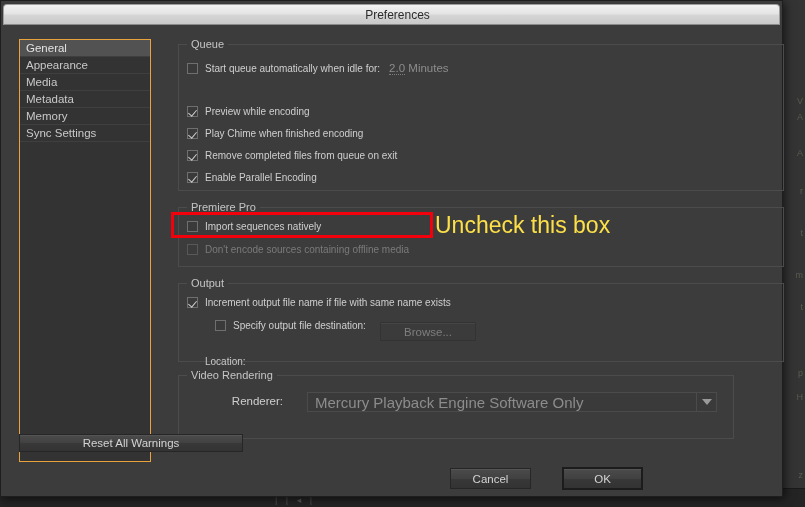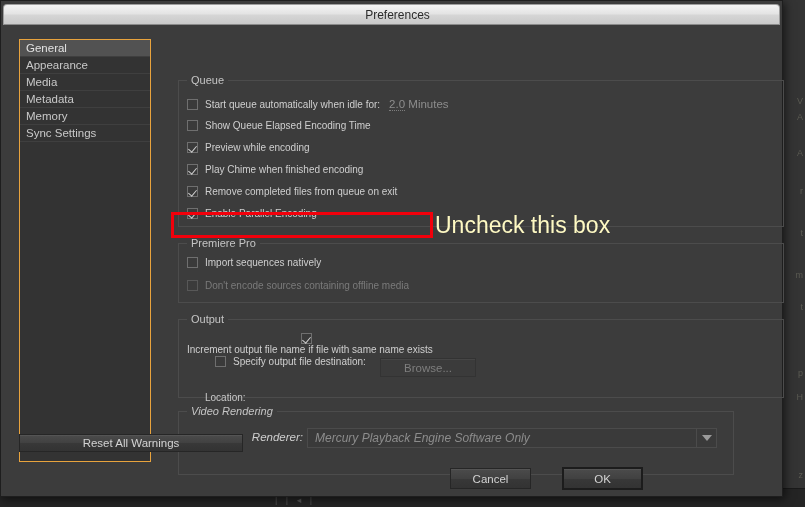--- a/index.html
+++ b/index.html
@@ -84,21 +84,20 @@
   }
   .nav-item.selected{
     background:#525252;color:#e2e2e2;
   }
 
   
   .group{
     position:absolute;
     border:1px solid #4c4c4c;
     box-sizing:border-box;
-    margin-top:36px;
   }
   .group > .legend{
     position:absolute;left:8px;top:-7px;
     background:#3c3c3c;
     padding:0 4px;
     font-size:11px;color:#c5c5c5;
     white-space:nowrap;
   }
 
   
@@ -154,21 +153,21 @@
   #btn-ok{position:absolute;left:561px;top:440px;width:81px;height:23px;}
 
   
   .sel{
     position:absolute;
     background:#3a3a3a;
     border:1px solid #4b4b4b;
     box-sizing:border-box;
     display:flex;align-items:center;
     padding-left:7px;
-    font-size:12px;color:#8c8c8c;
+    font-size:15px;color:#8c8c8c;
   }
   .sel .arrowbox{
     position:absolute;right:0;top:0;bottom:0;width:19px;
     border-left:1px solid #4b4b4b;
     display:flex;align-items:center;justify-content:center;
   }
   .sel .arrow{
     width:0;height:0;border-left:5px solid transparent;
     border-right:5px solid transparent;border-top:6px solid #9a9a9a;
   }
@@ -178,21 +177,21 @@
 
   
   #annot-box{
     position:absolute;left:171px;top:212px;width:262px;height:26px;
     border:3px solid #f2000b;
     box-sizing:border-box;
     pointer-events:none;
   }
   #annot-text{
     position:absolute;left:435px;top:213px;
-    font-size:23px;color:#fef9c3;
+    font-size:23px;color:#fde047;
     font-family:"Liberation Sans", sans-serif;
     white-space:nowrap;
     line-height:24px;
   }
 </style>
 </head>
 <body>
 
 <div id="desktop">
   <div class="bg-topbar"></div>
@@ -233,24 +232,20 @@
 
     <div class="group" style="left:177px;top:17px;width:606px;height:147px;">
       <span class="legend">Queue</span>
 
       <div class="row" style="top:17px;">
         <span class="cb"></span>
         <span class="lbl">Start queue automatically when idle for:</span>
         <span class="scrub"><span class="num">2.0</span>&nbsp;<span>Minutes</span></span>
       </div>
 
-      <div class="row" style="top:39px;">
-        <span class="cb"></span>
-        <span class="lbl">Show Queue Elapsed Encoding Time</span>
-      </div>
 
       <div class="row" style="top:61px;">
         <span class="cb checked"></span>
         <span class="lbl">Preview while encoding</span>
       </div>
 
       <div class="row" style="top:105px;">
         <span class="cb checked"></span>
         <span class="lbl">Remove completed files from queue on exit</span>
       </div>
@@ -276,41 +271,41 @@
 
       <div class="row" style="top:36px;">
         <span class="cb disabled"></span>
         <span class="lbl disabled">Don't encode sources containing offline media</span>
       </div>
     </div>
 
     <div class="group" style="left:177px;top:256px;width:606px;height:79px;">
       <span class="legend">Output</span>
 
-      <div class="row" style="top:13px;flex-direction:column;">
+      <div class="row" style="top:13px;">
         <span class="cb checked"></span>
         <span class="lbl">Increment output file name if file with same name exists</span>
       </div>
 
       <div class="row" style="top:36px;padding-left:28px;">
         <span class="cb"></span>
         <span class="lbl">Specify output file destination:</span>
         <span class="btn disabled" id="btn-browse">Browse...</span>
       </div>
 
       <div class="row" style="top:72px;left:26px;">
         <span class="lbl plain">Location:</span>
         <span class="lbl plain" style="margin-left:6px;"></span>
       </div>
     </div>
 
-    <div class="group" style="left:177px;top:348px;width:556px;height:64px;font-style:italic;">
+    <div class="group" style="left:177px;top:348px;width:556px;height:64px;">
       <span class="legend">Video Rendering</span>
 
-      <span class="fieldlabel" style="left:48px;top:19px;width:76px;">Renderer:</span>
+      <span class="fieldlabel" style="left:28px;top:19px;width:76px;">Renderer:</span>
 
       <div class="sel" style="left:128px;top:16px;width:410px;height:20px;">
         <span>Mercury Playback Engine Software Only</span>
         <span class="arrowbox">
             <span class="arrow"></span>
           </span>
       </div>
     </div>
 
     <div class="btn" id="btn-reset">Reset All Warnings</div>

